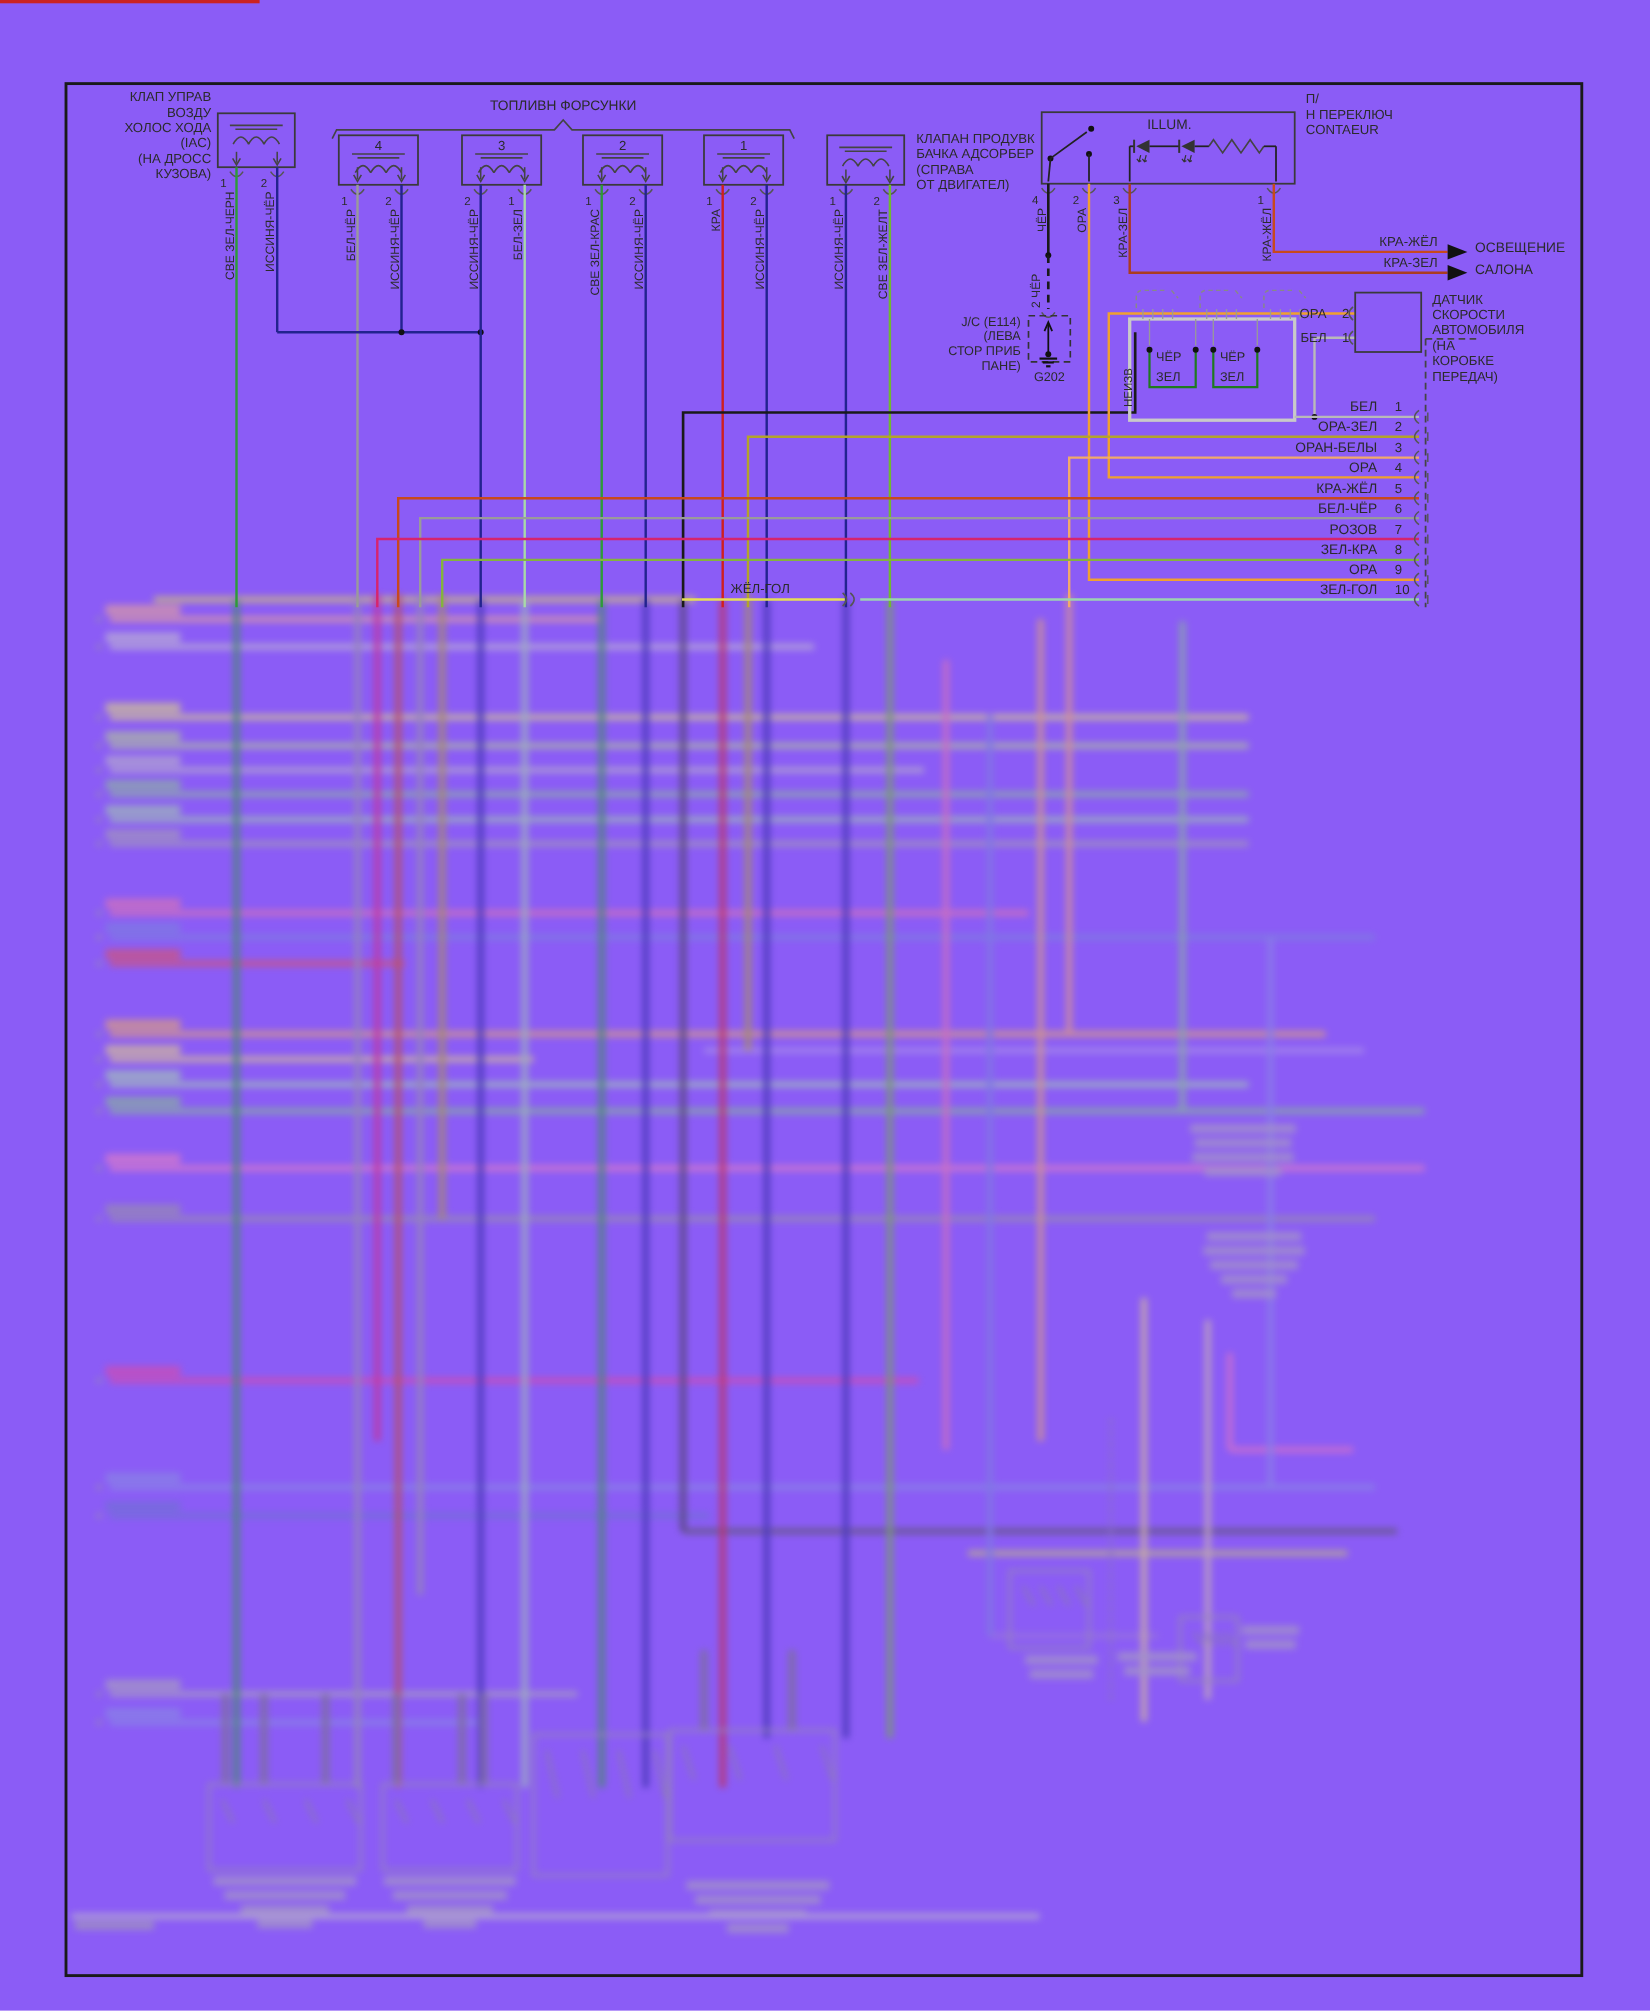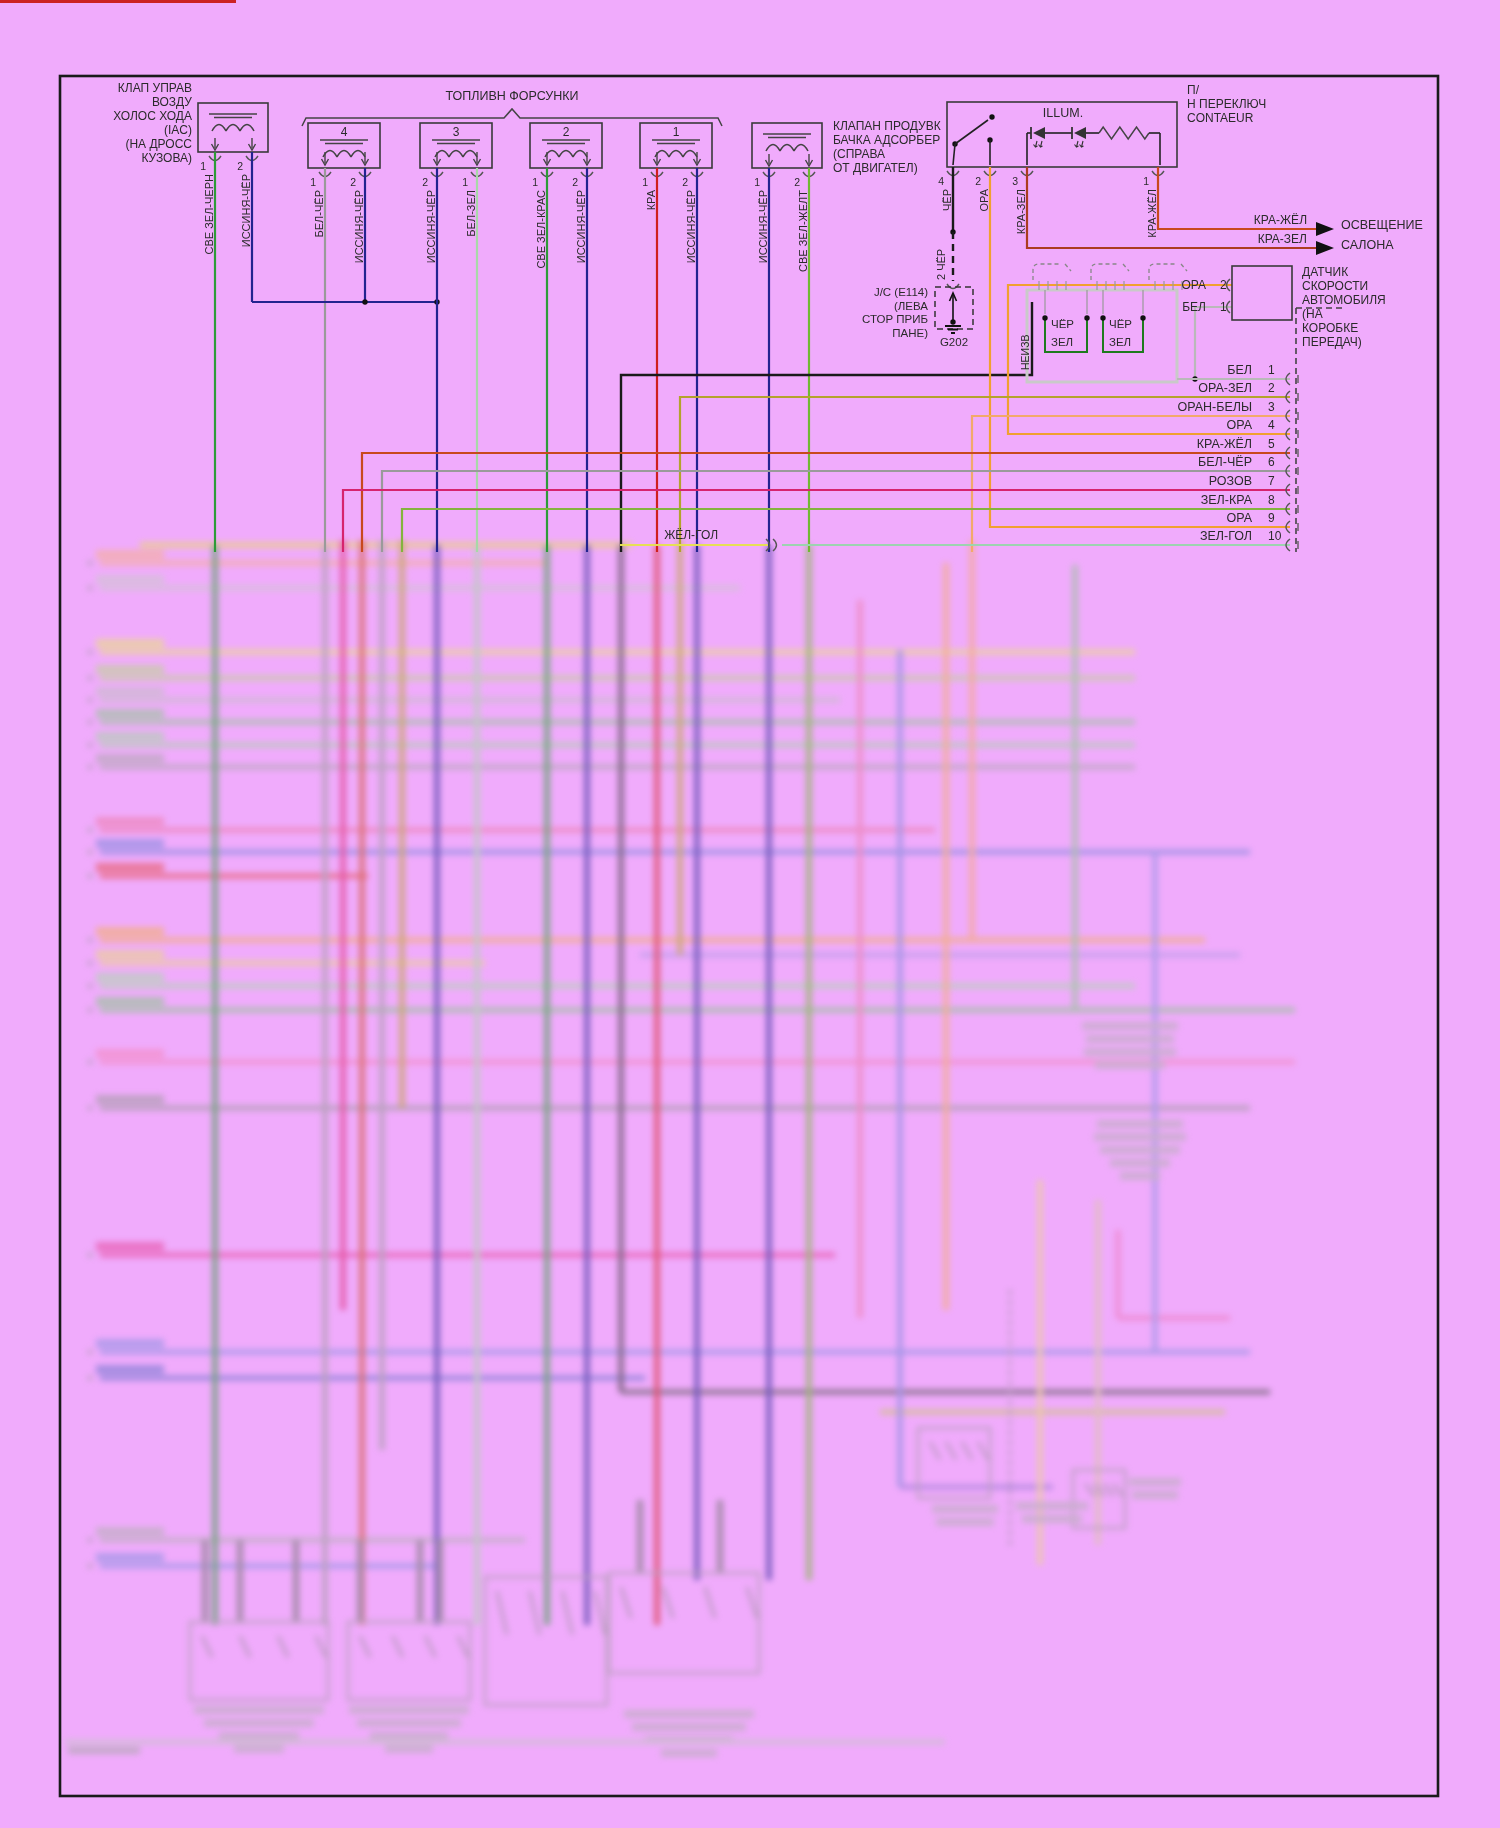--- a/index.html
+++ b/index.html
@@ -1,16 +1,16 @@
 <!DOCTYPE html>
 <html><head>
 <meta charset="utf-8">
 <style>
   html,body{margin:0;padding:0;background:#ffffff;}
-  .page{position:relative;width:1500px;height:1828px;background:#f0abfc;overflow:hidden;
+  .page{position:relative;width:1500px;height:1828px;background:#8b5cf6;overflow:hidden;
         font-family:"Liberation Sans",sans-serif;}
   svg{position:absolute;left:0;top:0;}
   #blur-svg{filter:blur(3.2px) saturate(1.05);opacity:.62;}
   #sharp-svg text{font-family:"Liberation Sans",sans-serif;}
   .artifact-red{position:absolute;left:0;top:0;width:236px;height:3px;background:#cc2222;}
 </style>
 </head>
 <body>
 
 <div class="page">

